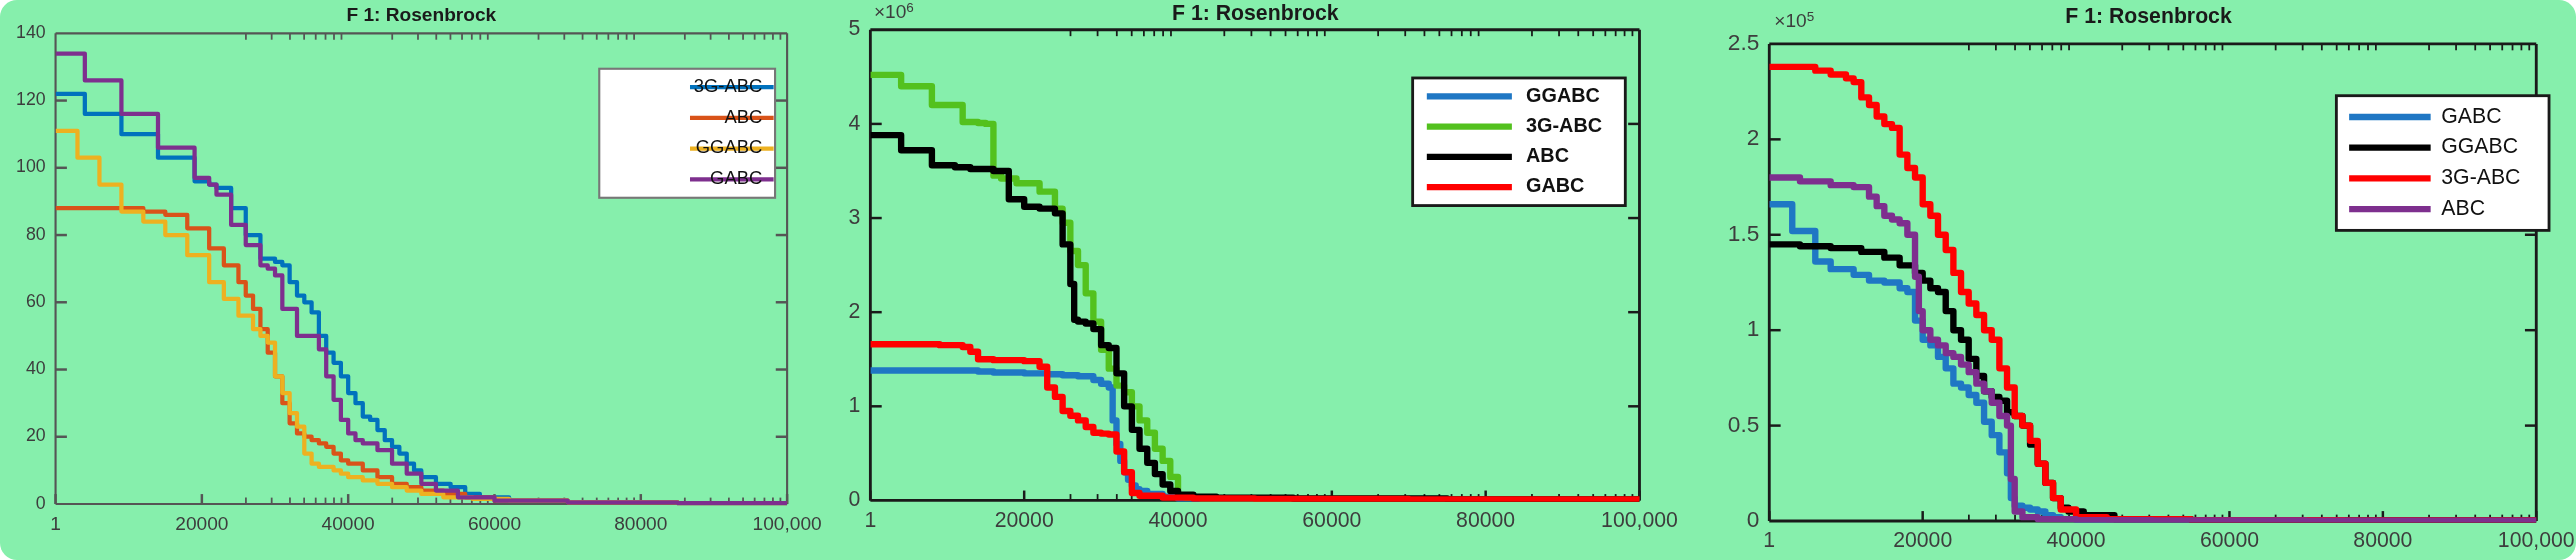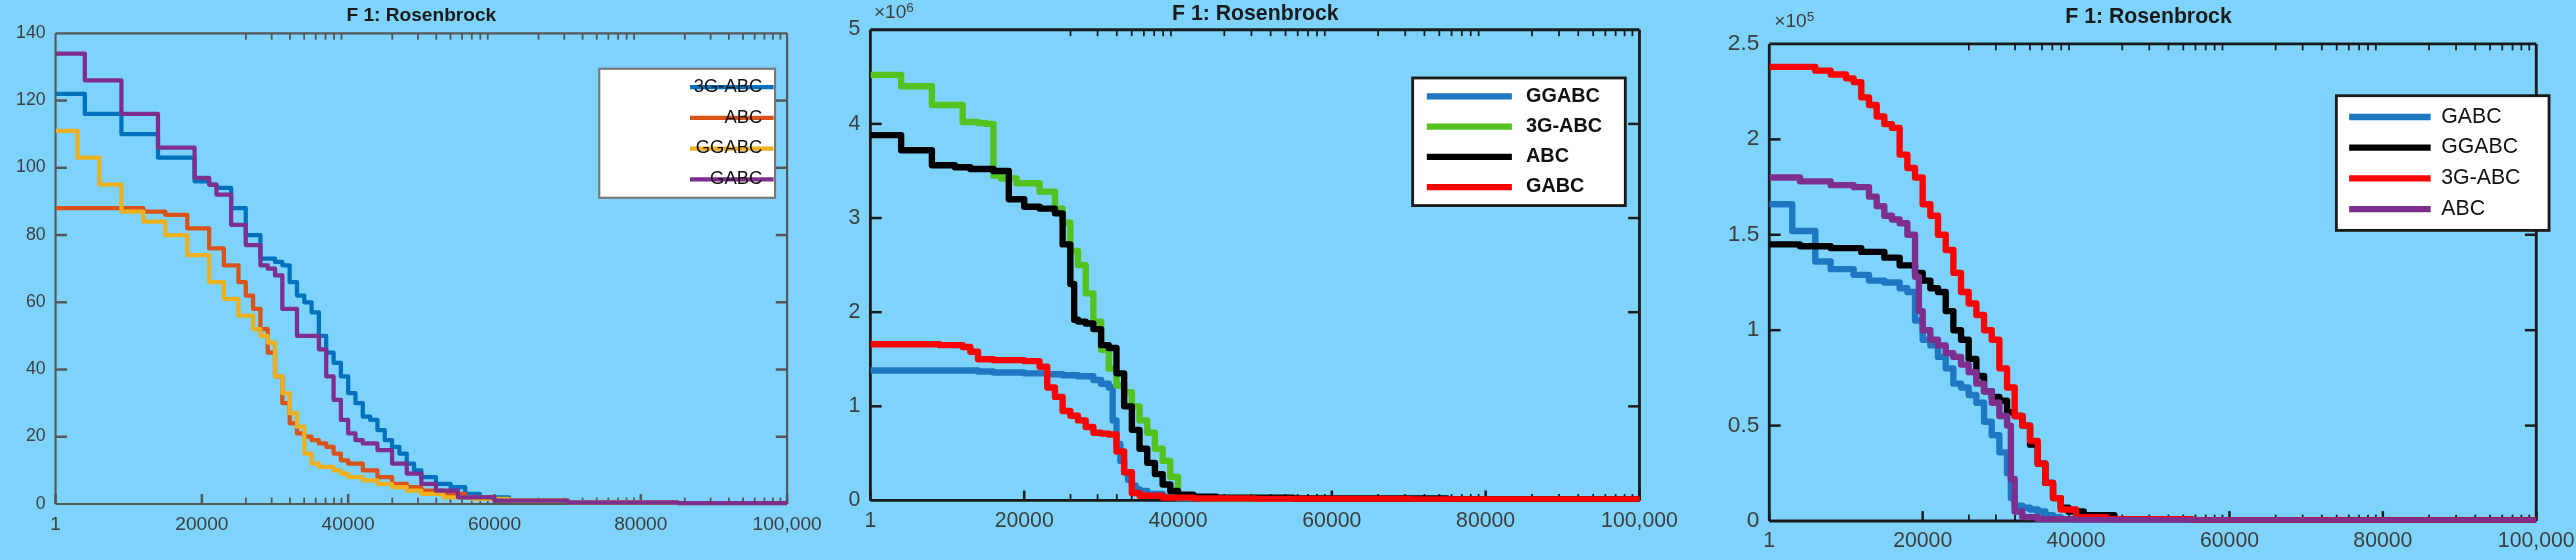--- a/index.html
+++ b/index.html
@@ -1,17 +1,17 @@
 <!DOCTYPE html>
 <html style="font-size:11.3px"><head>
 <meta charset="utf-8">
 <style>
   html,body{margin:0;padding:0;background:#ffffff;}
   body{width:2576px;height:560px;font-family:"Liberation Sans",sans-serif;overflow:hidden;}
-  .figure{position:relative;width:2576px;height:560px;background:#7dd3fc;}
+  .figure{position:relative;width:2576px;height:560px;background:#86efac;border-radius:17px;}
   .panel{position:absolute;top:0;height:560px;}
   #panel-1{left:0;width:837px;}
   #panel-2{left:837px;width:872px;}
   #panel-3{left:1709px;width:867px;}
   .panel svg{display:block;}
   .ttl{font-weight:bold;text-anchor:middle;fill:#1a1a1a;}
   .tick-lbl{fill:#3d3d3d;text-anchor:end;dominant-baseline:middle;}
   .xtick-lbl{fill:#3d3d3d;text-anchor:middle;dominant-baseline:hanging;}
   .exp-lbl{fill:#3d3d3d;text-anchor:start;}
   .legtxt{dominant-baseline:middle;fill:#111;}

